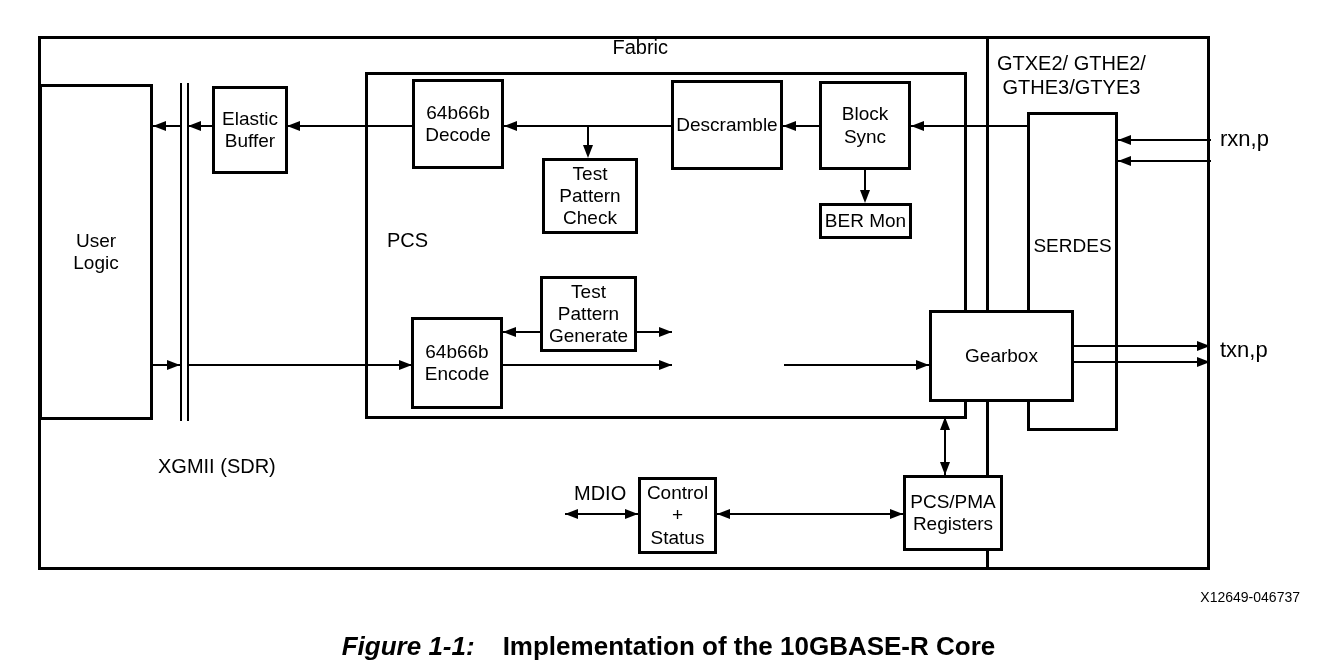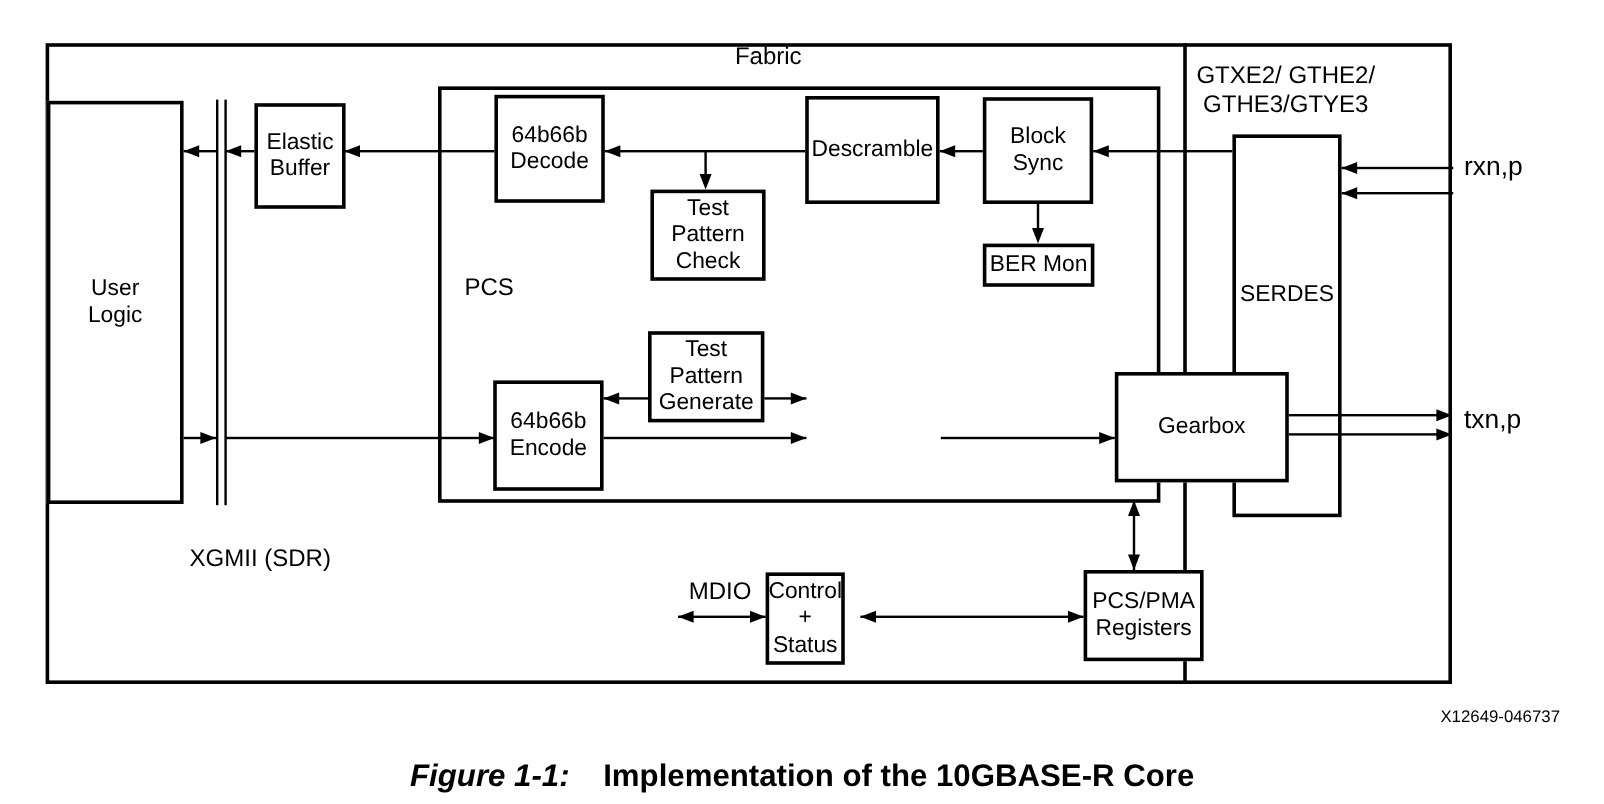--- a/index.html
+++ b/index.html
@@ -53,21 +53,21 @@
   <div class="box" style="left:819px; top:203px; width:93px; height:36px;"><span>BER Mon</span></div>
   <div class="box" style="left:1027px; top:112px; width:91px; height:319px; align-items:flex-start; padding-top:120px;"><span>SERDES</span></div>
   <div class="box" style="left:411px; top:317px; width:92px; height:92px;"><span>64b66b
 Encode</span></div>
   <div class="box" style="left:540px; top:276px; width:97px; height:76px;"><span>Test
 Pattern
 Generate</span></div>
   <div class="box" style="left:929px; top:310px; width:145px; height:92px;"><span>Gearbox</span></div>
   <div class="box" style="left:903px; top:475px; width:100px; height:76px;"><span>PCS/PMA
 Registers</span></div>
-  <div class="box" style="left:638px; top:477px; width:66px; height:77px;"><span>Control
+  <div class="box" style="left:638px; top:477px; width:79px; height:77px;"><span>Control
 +
 Status</span></div>
 
   <div class="hw" style="left:153px; top:125px; width:27px;"></div>
   <div class="arr l" style="left:153px; top:121px;"></div>
   <div class="hw" style="left:188px; top:125px; width:24px;"></div>
   <div class="arr l" style="left:188px; top:121px;"></div>
   <div class="hw" style="left:287px; top:125px; width:125px;"></div>
   <div class="arr l" style="left:287px; top:121px;"></div>
   <div class="hw" style="left:504px; top:125px; width:167px;"></div>

